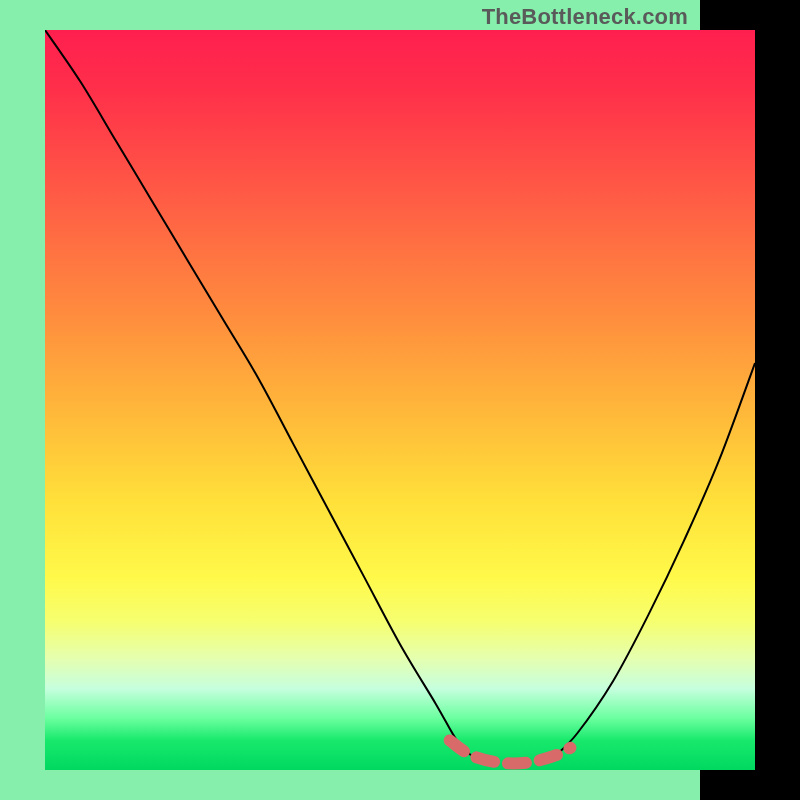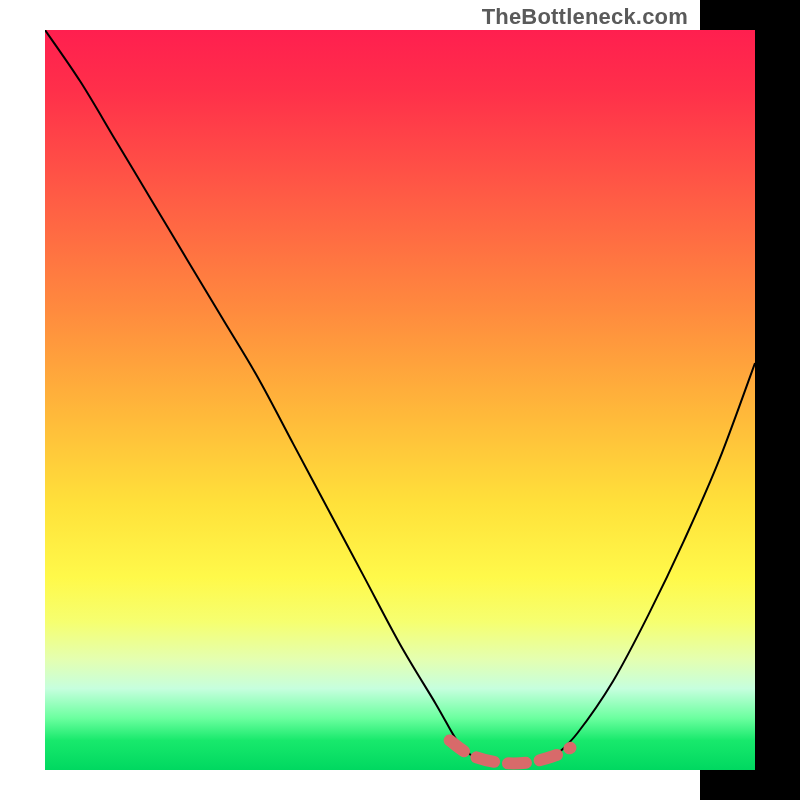--- a/index.html
+++ b/index.html
@@ -8,21 +8,21 @@
     width: 800px;
     height: 800px;
     background: #000;
     overflow: hidden;
     font-family: Arial, Helvetica, sans-serif;
   }
   .frame {
     position: relative;
     width: 700px;
     height: 800px;
-    background: #ffffff;
+    background: #86efac;
   }
   .watermark {
     position: absolute;
     top: 4px;
     right: 12px;
     color: #5a5a5a;
     font-size: 22px;
     font-weight: 600;
     letter-spacing: 0.2px;
     z-index: 3;

